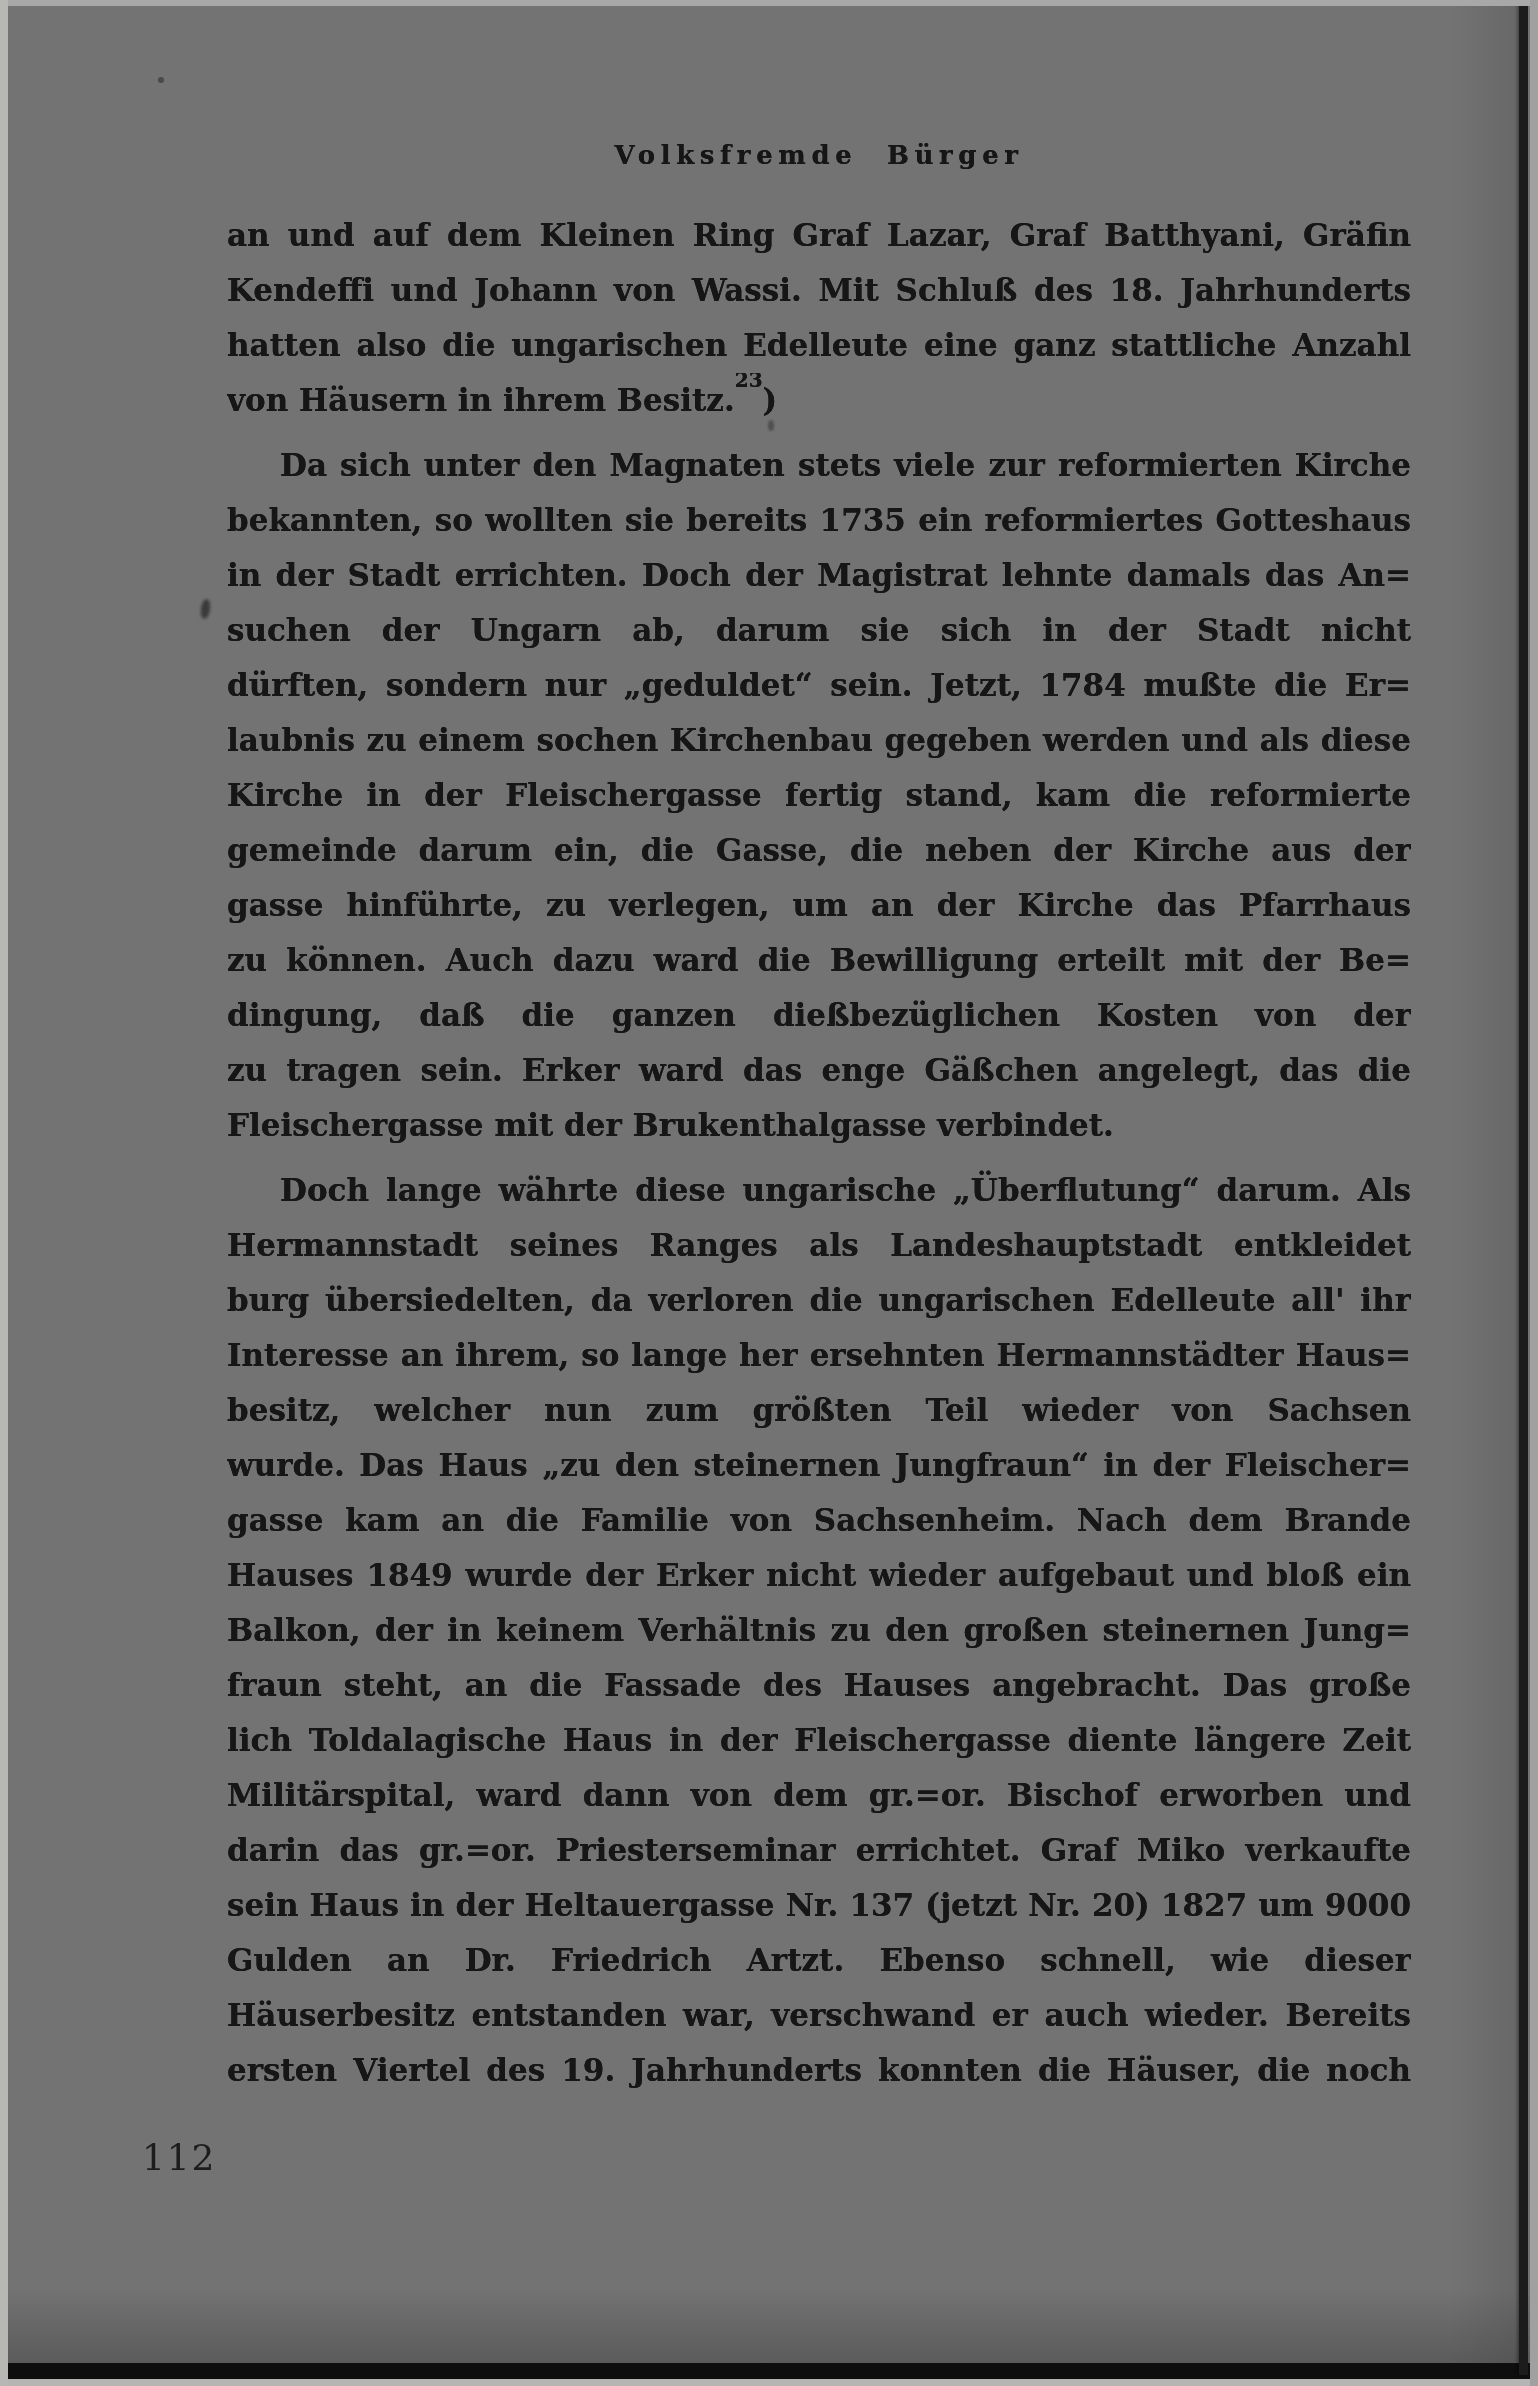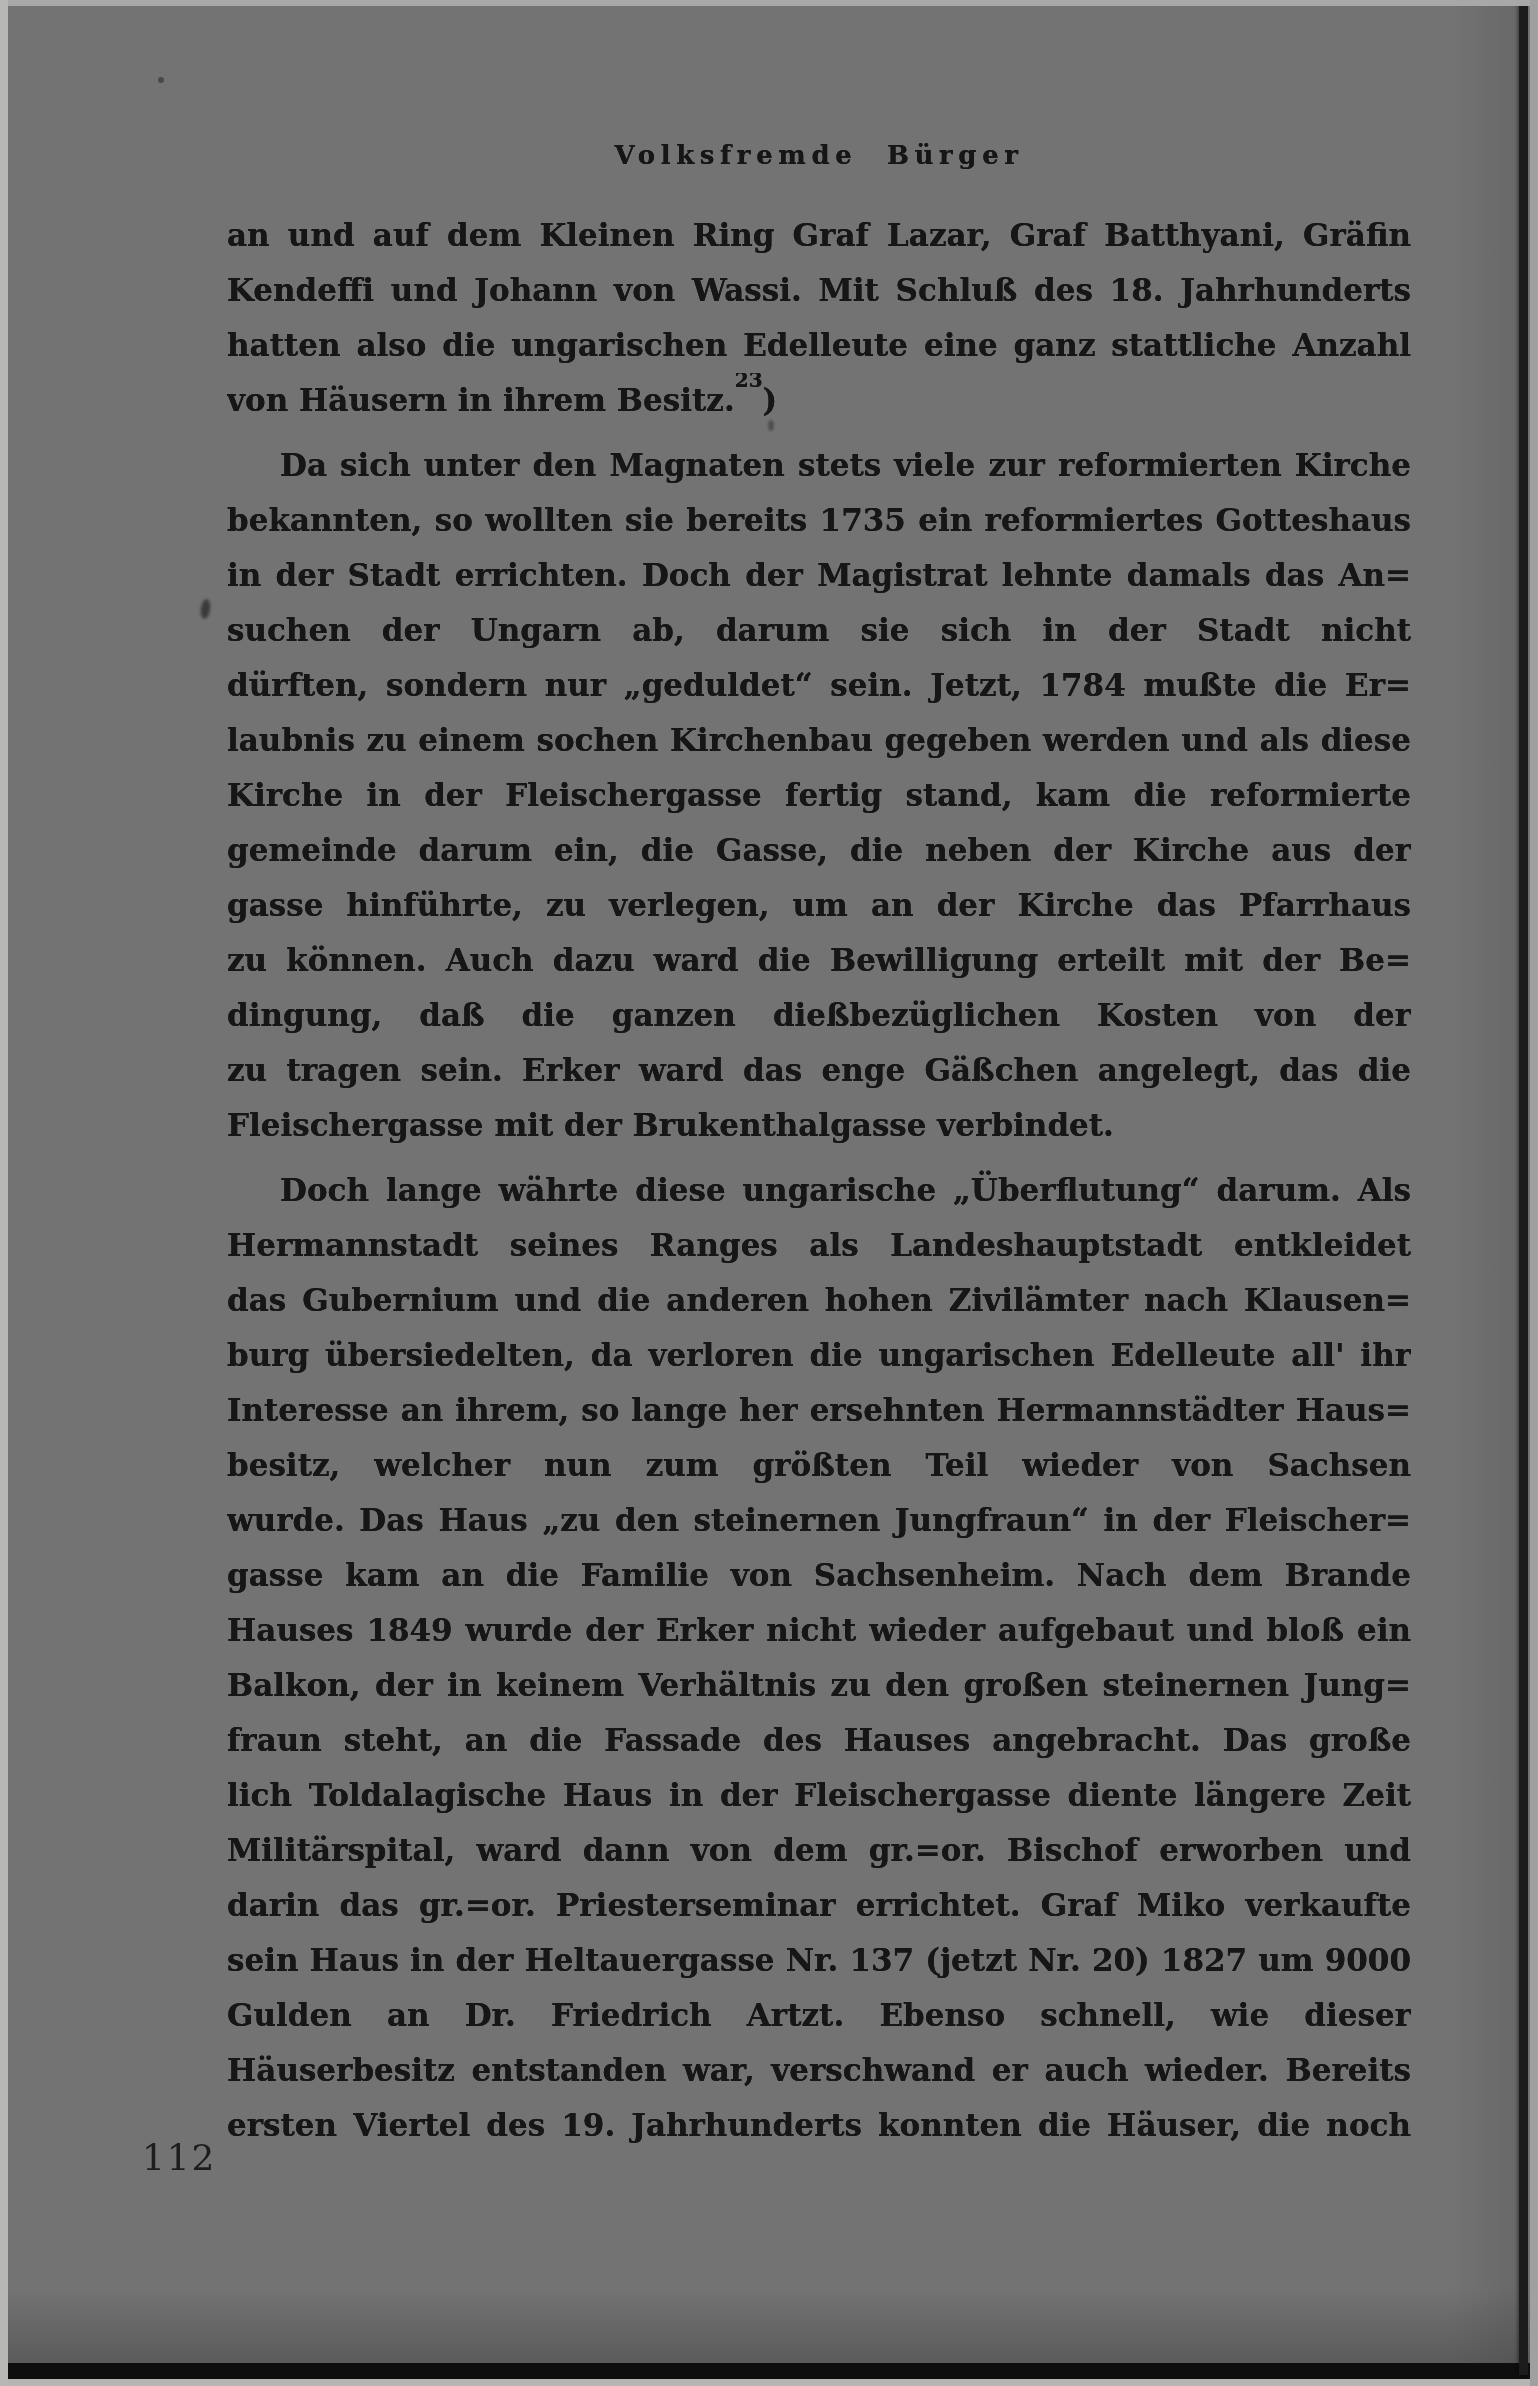--- a/index.html
+++ b/index.html
@@ -87,21 +87,20 @@
           <div class="line">gemeinde darum ein, die Gasse, die neben der Kirche aus der Heltauer=</div>
           <div class="line">gasse hinführte, zu verlegen, um an der Kirche das Pfarrhaus bauen</div>
           <div class="line">zu können. Auch dazu ward die Bewilligung erteilt mit der Be=</div>
           <div class="line">dingung, daß die ganzen dießbezüglichen Kosten von der Bittstellerin</div>
           <div class="line">zu tragen sein. Erker ward das enge Gäßchen angelegt, das die</div>
           <div class="line no-fill">Fleischergasse mit der Brukenthalgasse verbindet.</div>
         </div>
         <div class="para">
           <div class="line indent">Doch lange währte diese ungarische „Überflutung“ darum. Als</div>
           <div class="line">Hermannstadt seines Ranges als Landeshauptstadt entkleidet wurde,</div>
-          <div class="line">das Gubernium und die anderen hohen Zivilämter nach Klausen=</div>
           <div class="line">burg übersiedelten, da verloren die ungarischen Edelleute all' ihr</div>
           <div class="line">Interesse an ihrem, so lange her ersehnten Hermannstädter Haus=</div>
           <div class="line">besitz, welcher nun zum größten Teil wieder von Sachsen angekauft</div>
           <div class="line">wurde. Das Haus „zu den steinernen Jungfraun“ in der Fleischer=</div>
           <div class="line">gasse kam an die Familie von Sachsenheim. Nach dem Brande dieses</div>
           <div class="line">Hauses 1849 wurde der Erker nicht wieder aufgebaut und bloß ein</div>
           <div class="line">Balkon, der in keinem Verhältnis zu den großen steinernen Jung=</div>
           <div class="line">fraun steht, an die Fassade des Hauses angebracht. Das große gräf=</div>
           <div class="line">lich Toldalagische Haus in der Fleischergasse diente längere Zeit als</div>
           <div class="line">Militärspital, ward dann von dem gr.=or. Bischof erworben und</div>

